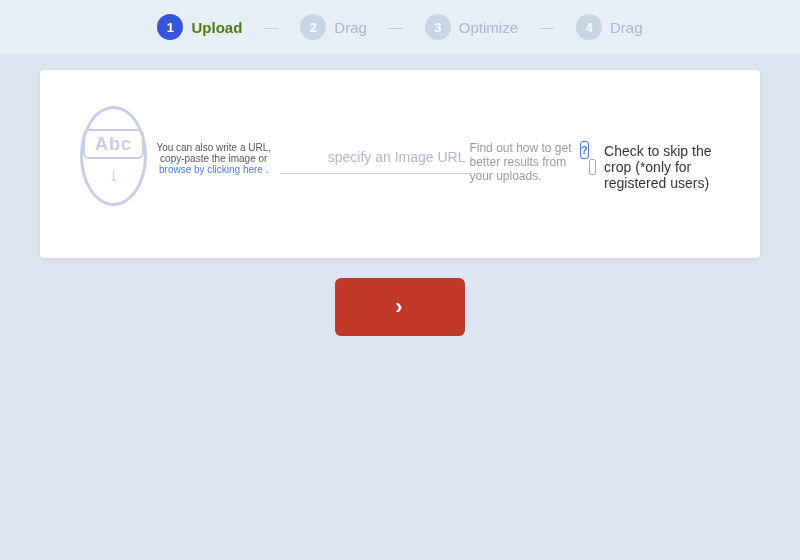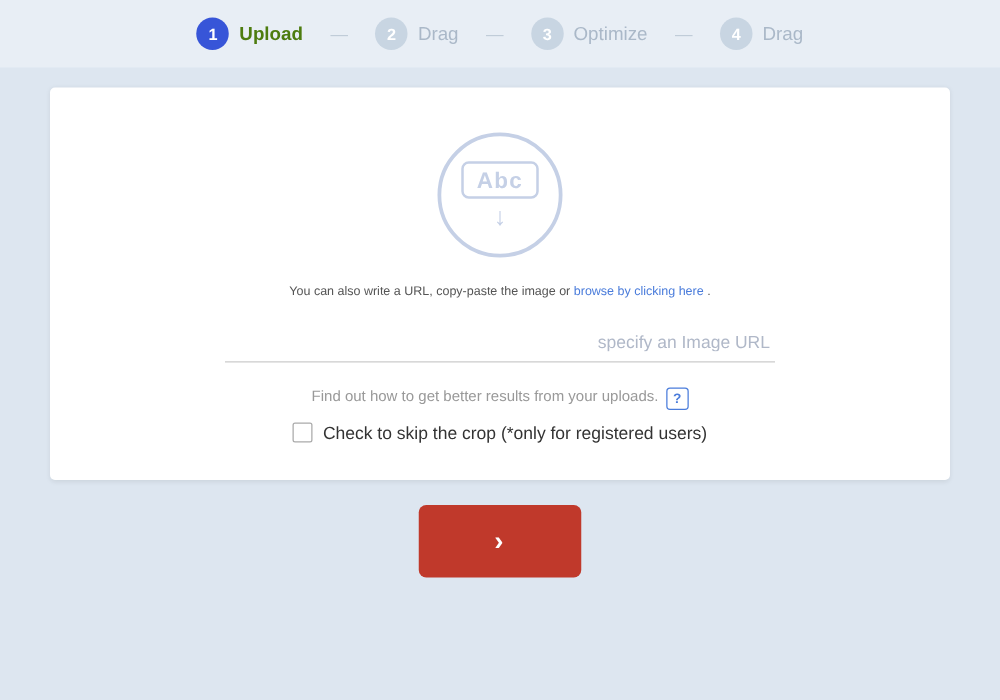--- a/index.html
+++ b/index.html
@@ -66,21 +66,20 @@
     }
 
     
     .main-card {
       background: #fff;
       width: 720px;
       margin: 16px auto 0;
       border-radius: 4px;
       padding: 36px 40px 30px;
       display: flex;
-      flex-direction: column;
       align-items: center;
       box-shadow: 0 1px 4px rgba(0,0,0,0.08);
     }
 
     
     .upload-icon-wrapper {
       width: 100px;
       height: 100px;
       border-radius: 50%;
       border: 3px solid #c5d0e6;

